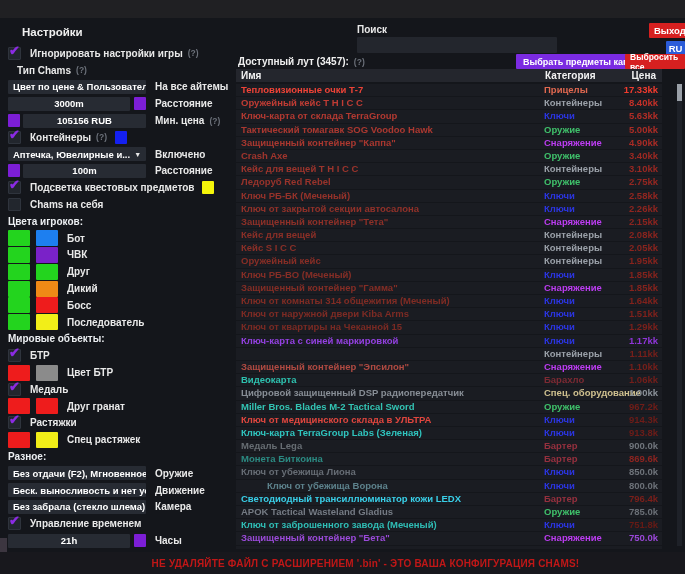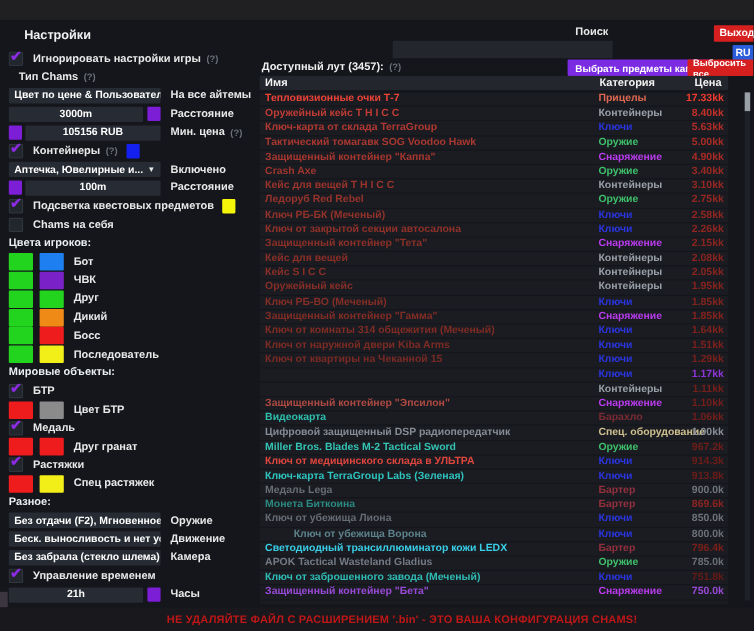--- a/index.html
+++ b/index.html
@@ -23,21 +23,21 @@
   .sw{width:12px;height:13px;border-radius:1px;flex:none;}
   .sw.left{margin-right:3px;} .sw.right{margin-left:4px;} .sw.after{margin-left:8px;}
   .lbl{font-size:10px;font-weight:700;color:#e9e9e9;margin-left:9px;}
   .help{color:#6c717a;font-size:8.5px;margin-left:5px;font-weight:700;}
   .cb{width:13px;height:13px;background:#22262d;border:1px solid #2f343d;box-sizing:border-box;
       position:relative;flex:none;border-radius:1px;}
   .cb .tick{position:absolute;left:0px;top:-5px;font-size:13px;font-weight:900;}
   .pc{width:22px;height:16px;margin-right:6px;flex:none;border-radius:1px;}
   .section-lbl{font-size:10px;font-weight:700;color:#eceff2;}
   
-  .search-label{position:absolute;left:357px;top:24px;width:196px;text-align:right;
+  .search-label{position:absolute;left:357px;top:24px;width:196px;text-align:left;
                 font-size:10px;font-weight:700;color:#e8e8e8;}
   .search-input{position:absolute;left:357px;top:37px;width:196px;height:14px;background:#23262d;
                 border:0;outline:none;color:#fff;font:700 10px "Liberation Sans",sans-serif;border-radius:1px;}
   .btn{position:absolute;height:15px;display:flex;align-items:center;color:#fff;
        font-weight:700;border-radius:1px;}
   .exit-btn{left:649px;top:23px;padding:0 5px;font-size:9.5px;}
   .lang-btn{left:666px;top:41px;width:19px;height:14px;justify-content:center;font-size:9.5px;}
   
   .loot-label{position:absolute;left:238px;top:56px;font-size:10px;font-weight:700;color:#f0f0f0;}
   .kappa-btn{left:516px;top:54px;padding:0 7px;font-size:9px;}
@@ -351,20 +351,21 @@
       <span class="n" style="color: rgb(126, 43, 36);">Ключ от наружной двери Kiba Arms</span>
       <span class="c" style="color: rgb(43, 53, 224);">Ключи</span>
       <span class="p" style="color: rgb(126, 33, 28);">1.51kk</span>
     </div>
     <div class="lrow">
       <span class="n" style="color: rgb(122, 42, 35);">Ключ от квартиры на Чеканной 15</span>
       <span class="c" style="color: rgb(43, 53, 224);">Ключи</span>
       <span class="p" style="color: rgb(122, 32, 27);">1.29kk</span>
     </div>
     <div class="lrow">
+      <span class="n" style="color: rgb(147, 64, 224);">Ключ-карта с синей маркировкой</span>
       <span class="c" style="color: rgb(43, 53, 224);">Ключи</span>
       <span class="p" style="color: rgb(143, 53, 216);">1.17kk</span>
     </div>
     <div class="lrow">
       <span class="n" style="color: rgb(118, 41, 33); margin-top: 38px;">Кейс для хлама</span>
       <span class="c" style="color: rgb(154, 160, 168);">Контейнеры</span>
       <span class="p" style="color: rgb(118, 31, 26);">1.11kk</span>
     </div>
     <div class="lrow">
       <span class="n" style="color: rgb(176, 74, 66);">Защищенный контейнер "Эпсилон"</span>

